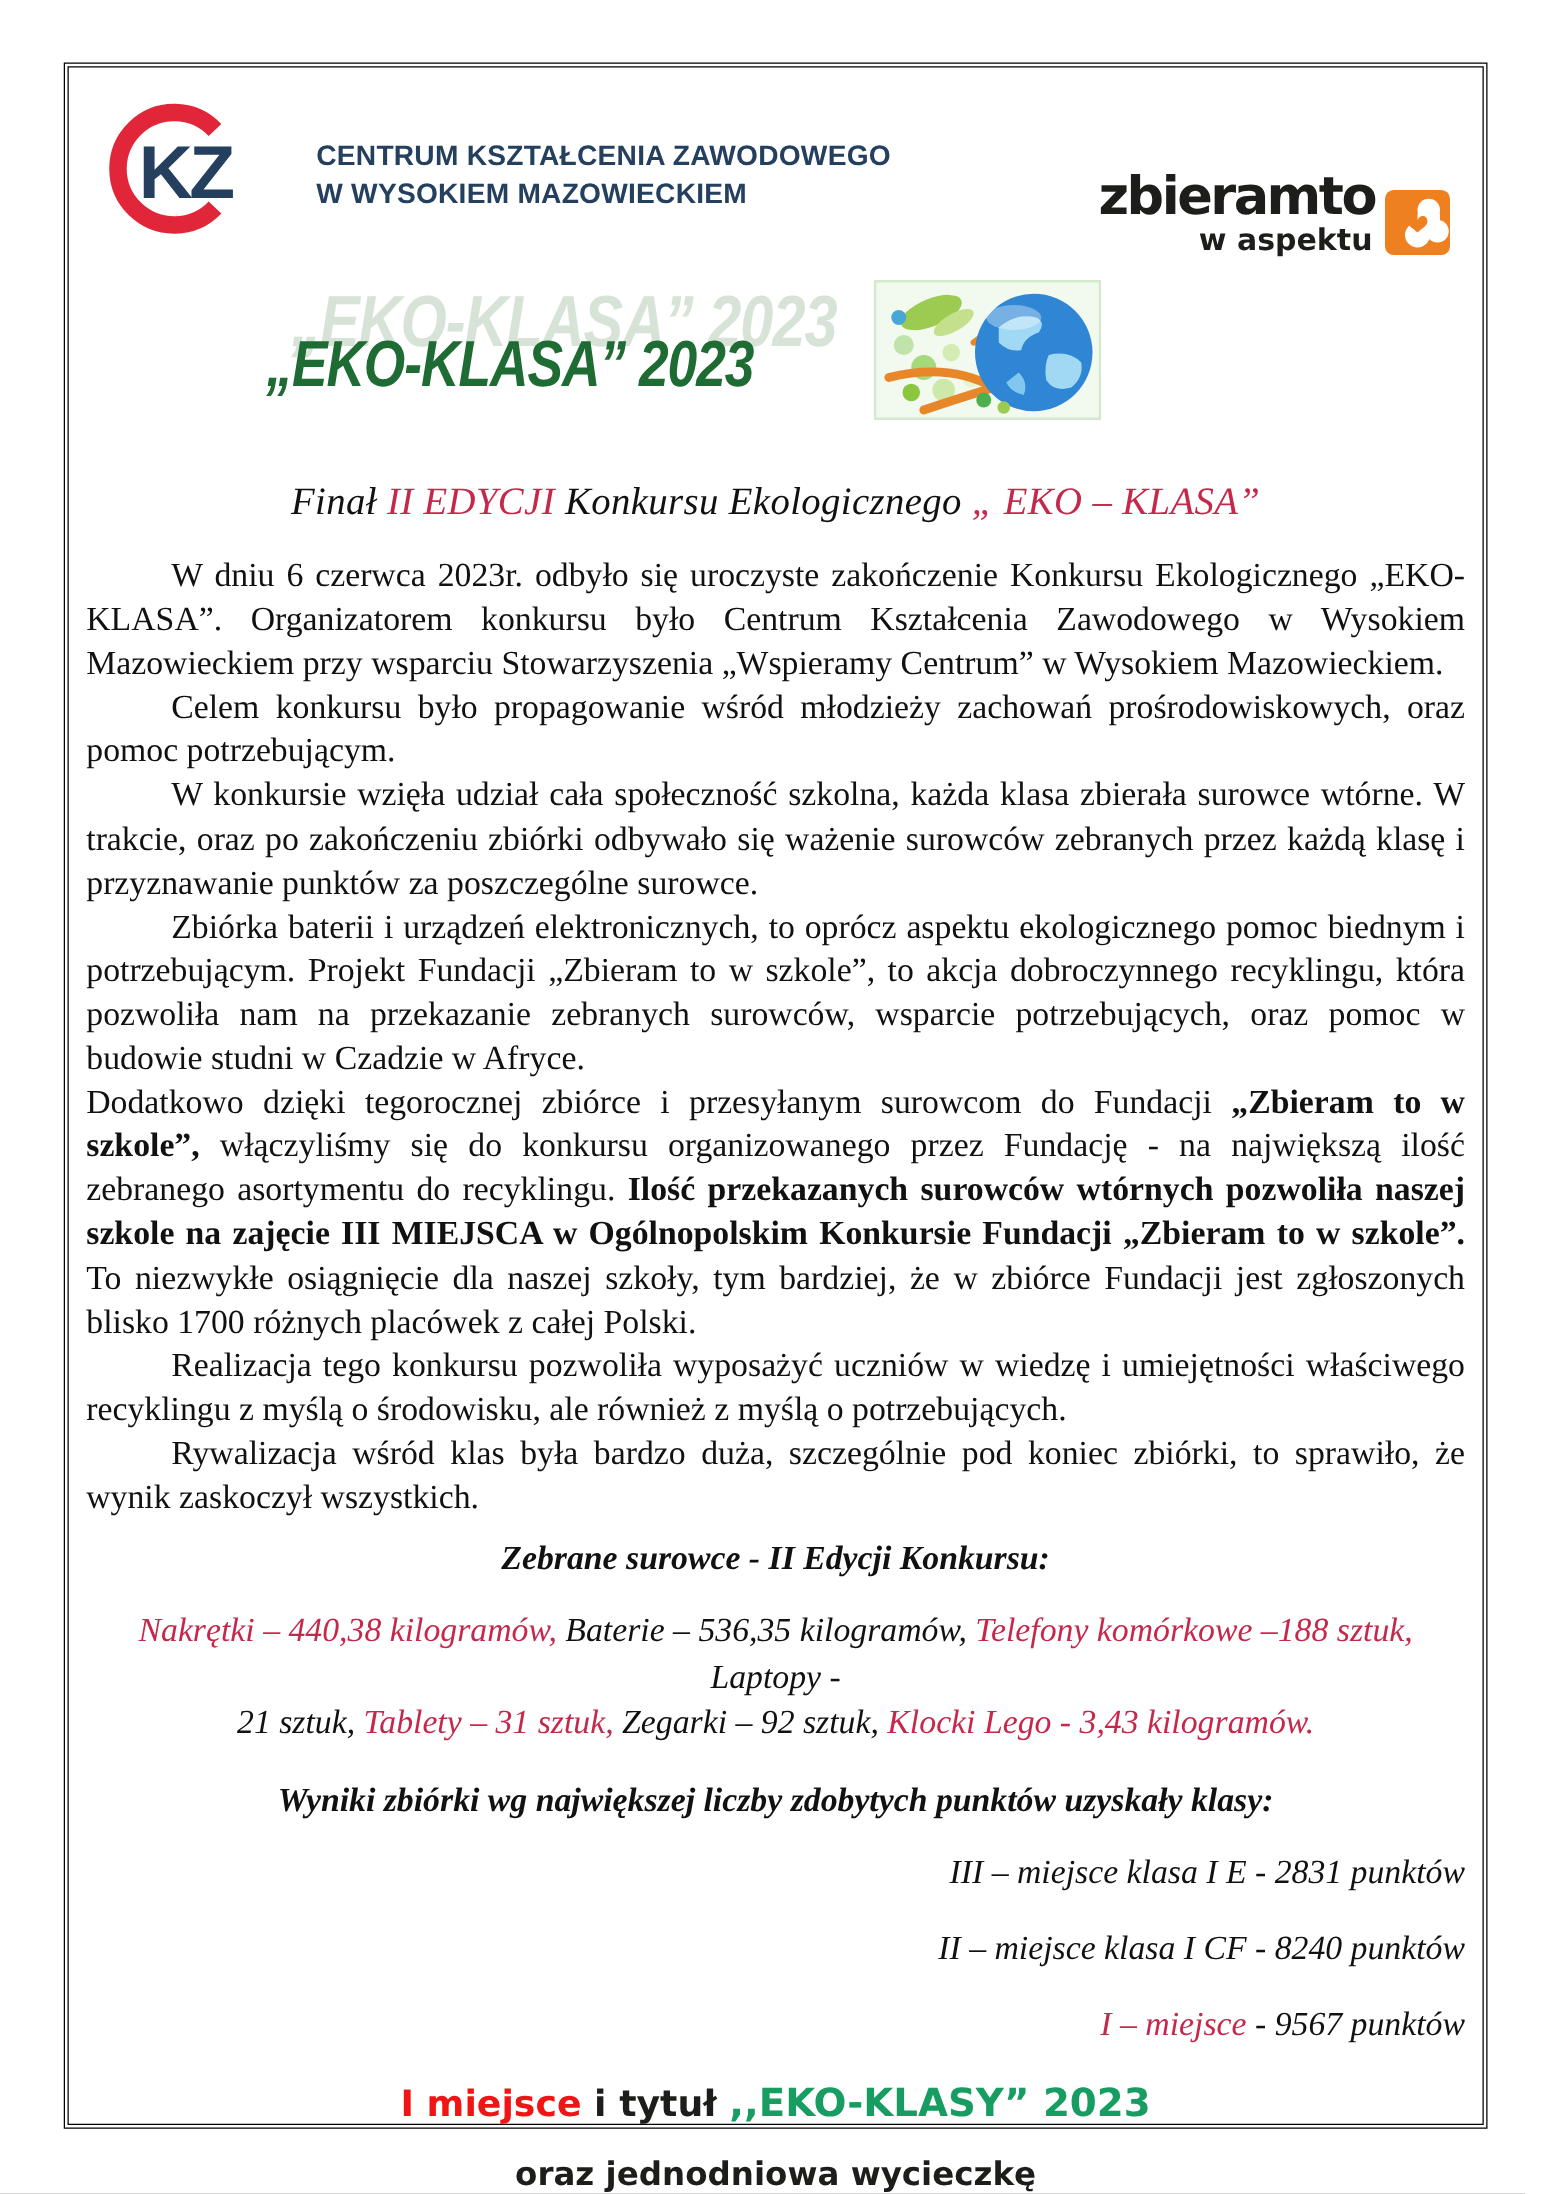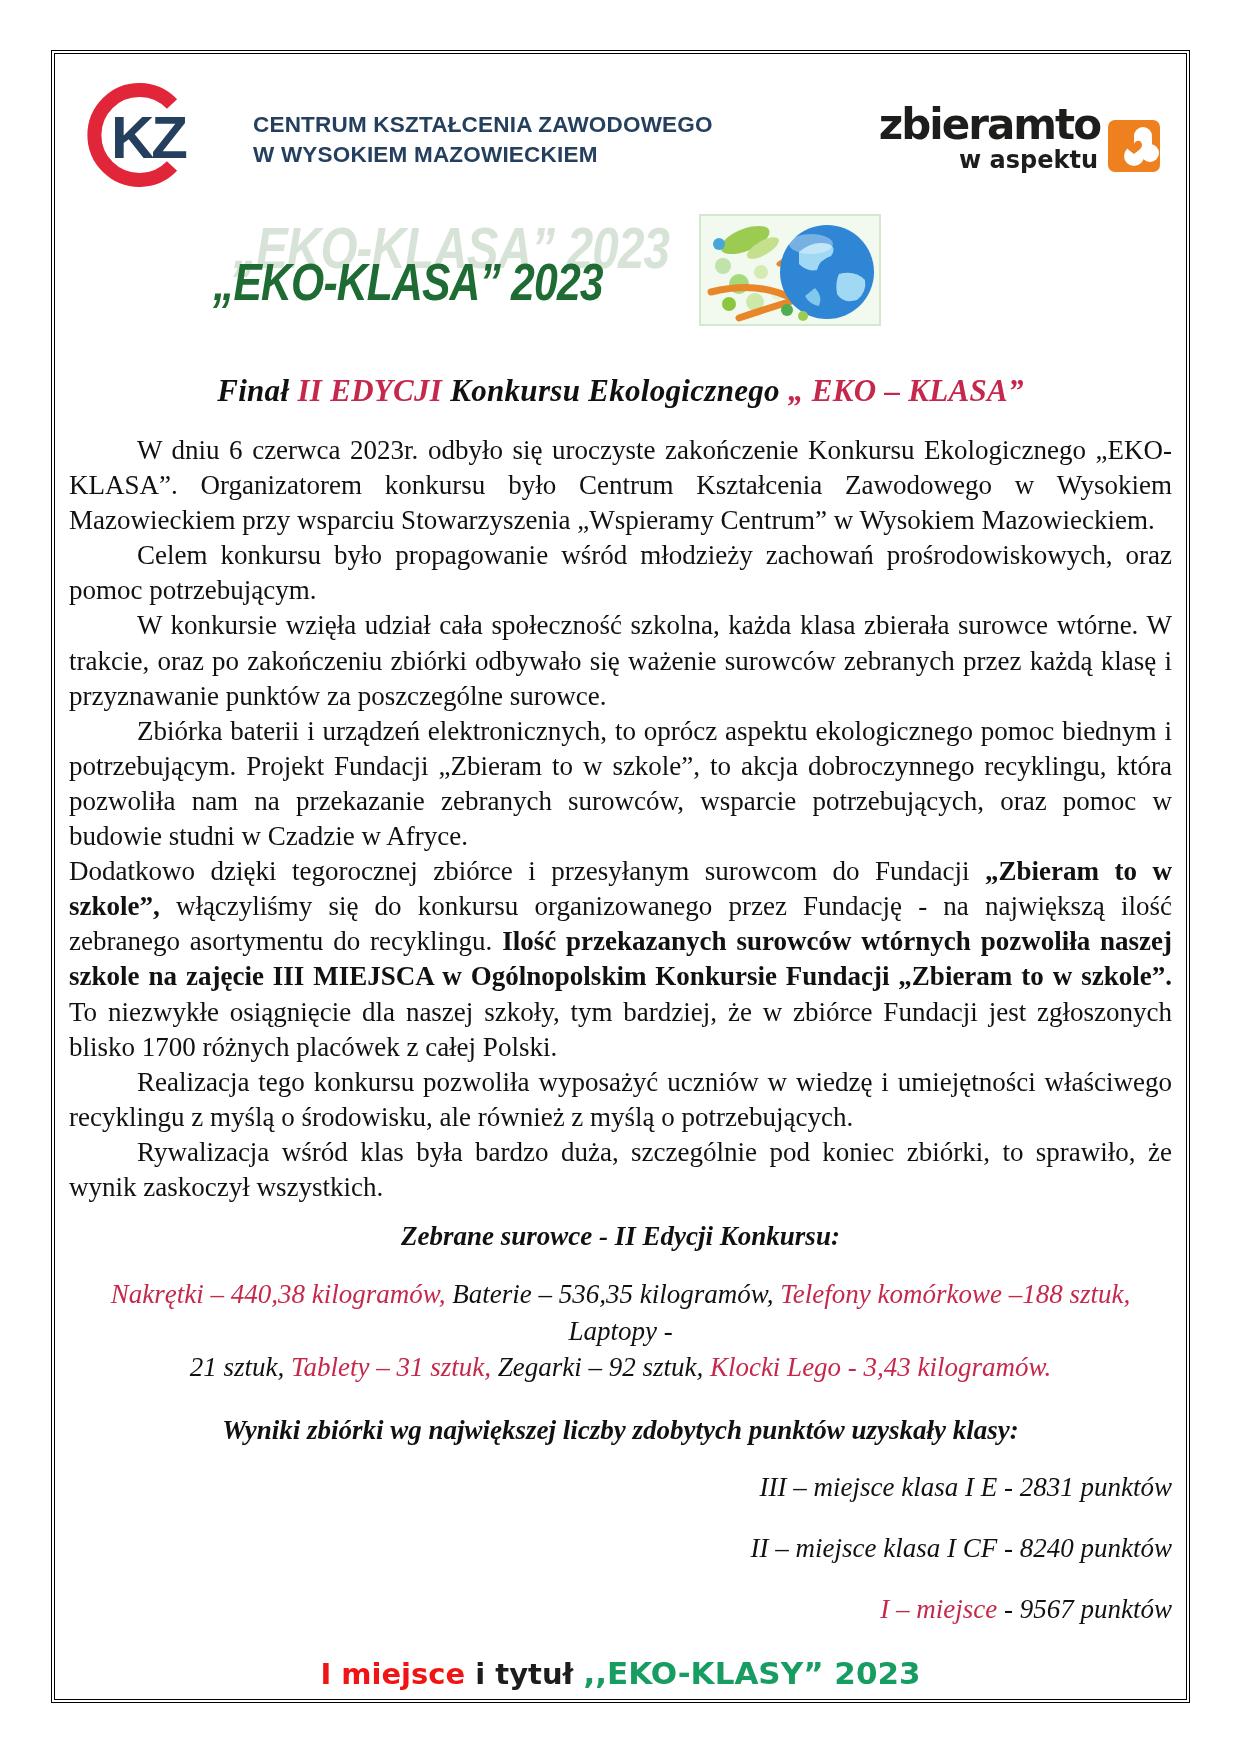--- a/index.html
+++ b/index.html
@@ -16,21 +16,21 @@
   }
   
   .header { display:flex; justify-content:space-between; align-items:flex-start; margin:4px 6px 0 6px; }
   .org-brand { display:flex; align-items:center; }
   .kz-logo-svg { width:168px; height:118px; display:block; }
   .org-name {
     font-family:"Liberation Sans", sans-serif; font-weight:bold;
     color:#24405e; font-size:22.5px; line-height:1.32; letter-spacing:.2px;
     margin-left:10px; margin-top:10px;
   }
-  .partner-brand { display:flex; align-items:flex-end; margin-top:28px; margin-right:6px; }
+  .partner-brand { display:flex; align-items:flex-end; margin-top:60px; margin-right:6px; }
   .partner-text { display:flex; flex-direction:column; align-items:flex-end; }
   .partner-main {
     font-family:"DejaVu Sans", sans-serif; font-weight:bold; color:#1d1d1b;
     font-size:42px; letter-spacing:-2px; line-height:1;
   }
   .partner-sub {
     font-family:"DejaVu Sans", sans-serif; font-weight:bold; color:#1d1d1b;
     font-size:24px; line-height:1; margin-top:2px; margin-right:2px;
   }
   .partner-badge-svg { width:52px; height:52px; margin-left:8px; display:block; }
@@ -42,21 +42,21 @@
     font-family:"Liberation Sans", sans-serif; font-weight:bold; font-style:italic;
     transform:scaleX(.82); transform-origin:left center; letter-spacing:-1px;
   }
   .eko-ghost { left:46px; top:2px; font-size:58px; color:#d8e3d8; }
   .eko-main  { left:26px; top:40px; font-size:52px; color:#1e6b34; }
   .globe-wrap { position:absolute; left:630px; top:2px; }
   .globe-svg { width:182px; height:112px; display:block; }
   
   .red-heading {
     text-align:center; margin-top:36px;
-    font-style:italic; font-weight:bold; font-size:31px; letter-spacing:.3px;
+    font-style:italic; font-weight:normal; font-size:31px; letter-spacing:.3px;
   }
   .red-heading .r { color:#c5284b; }
   
   .body-block { margin-top:24px; font-size:27px; line-height:1.3; text-align:justify; }
   .body-block p { margin:0; }
   .body-block p.ind { text-indent:68px; }
   .r  { color:#c5284b; }
   .b  { font-weight:bold; }
   .sb { font-weight:600; }
   
@@ -159,17 +159,18 @@
 
     <div class="sec-heading results-heading">Wyniki zbiórki wg  największej liczby zdobytych punktów uzyskały klasy:</div>
     <div class="result-lines">
         <p><span>III – miejsce klasa I E   - 2831 punktów</span></p>
         <p><span>II – miejsce klasa I CF  - 8240 punktów</span></p>
         <p><span class="r">I – miejsce</span><span>  -  9567 punktów</span></p>
       </div>
 
     <div class="announce">
       <div class="an-line1"><span class="red">I miejsce</span><span>  i tytuł </span><span class="green">,,EKO-KLASY” 2023</span></div>
+      <div class="an-line2">oraz jednodniowa wycieczkę</div>
 
     </div>
 
   </div>
 </div>
 
 </body></html>

